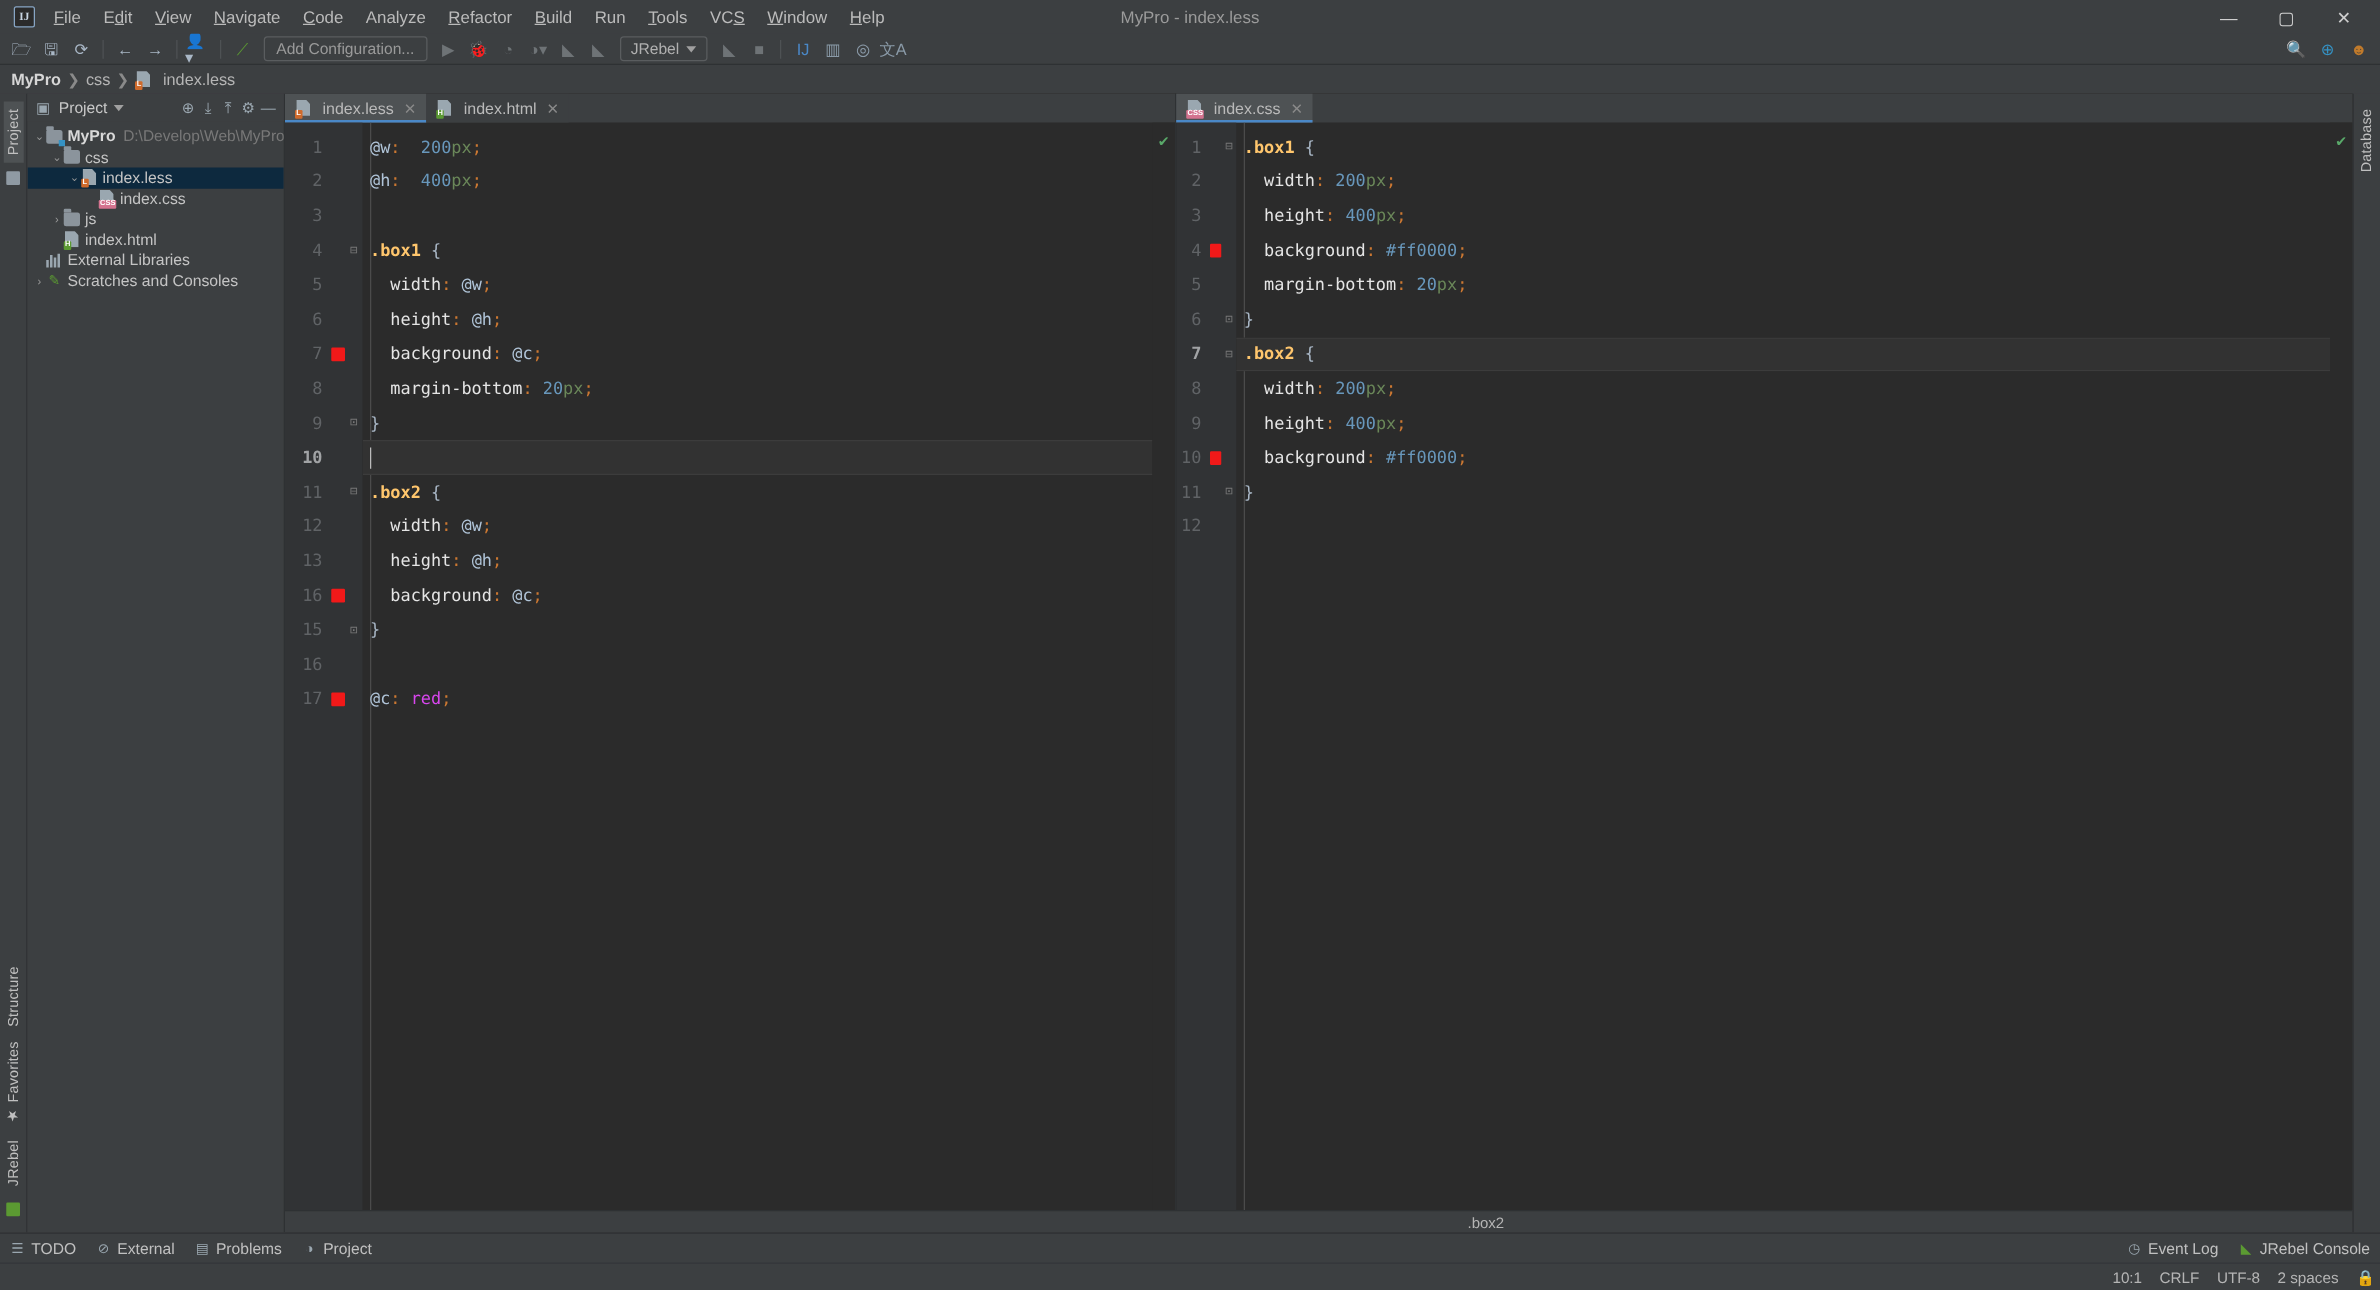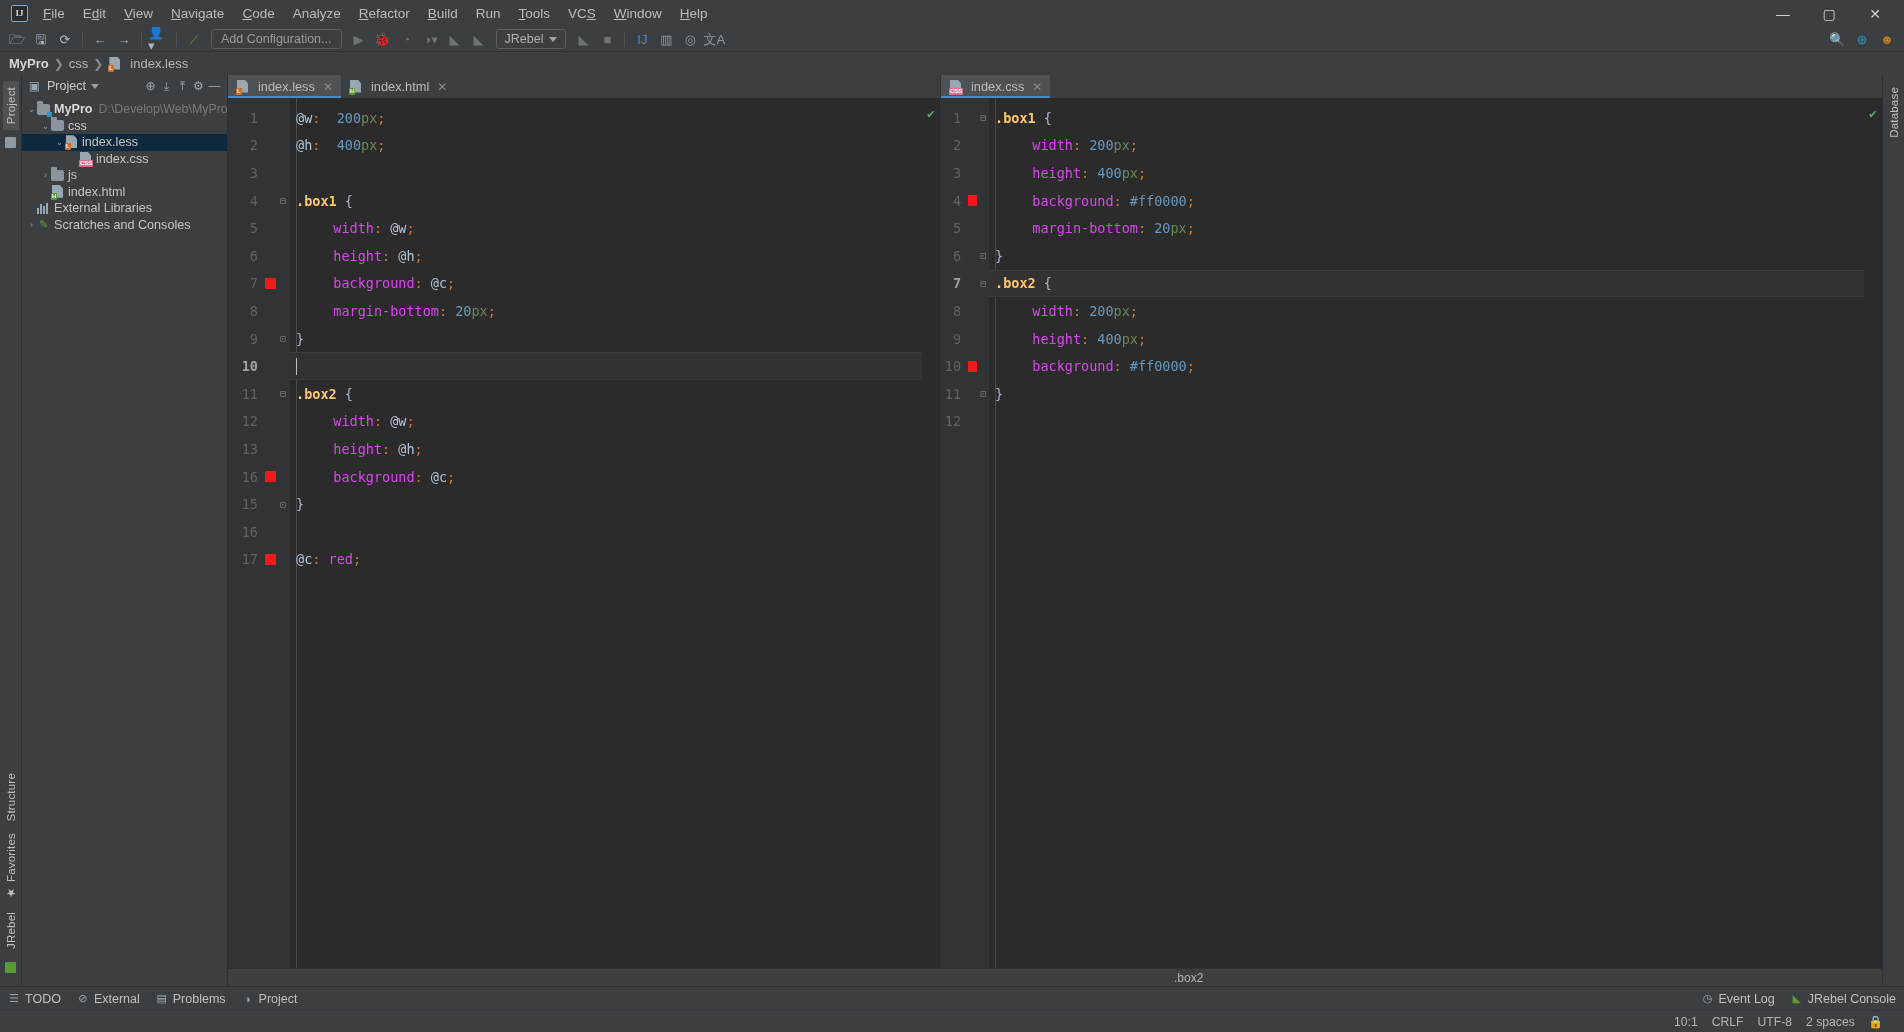--- a/index.html
+++ b/index.html
@@ -174,21 +174,21 @@
   .guide{
     position:absolute; top:0; bottom:0; width:1px; background:#4b4b4b;
   }
   .caretline{ display:inline-block; width:1px; height:17px; background:#bbbbbb; vertical-align:-3px;}
   .t-varl{ color:#b0c4d8; }
   .t-num{ color:#6897bb; }
   .t-unit{ color:#6a8759; }
   .t-punc{ color:#cc7832; }
   .t-sel{ color:#ffc66d; font-weight:bold; }
   .t-brace{ color:#a9b7c6; }
-  .t-prop{ color:#d946ef;padding-left:21px; }
+  .t-prop{ color:#e5e5e5; }
   .t-colorval{ color:#6897bb; }
   .t-kw{ color:#d946ef; }
 
   .mark-col{ flex:0 0 18px; background:#2b2b2b; position:relative; padding-top:6px; }
   .ok-check{ color:#59a869; font-size:13px; text-align:center; margin-top:2px; }
 
   
   .editor-foot{
     height:18px; background:#3c3f41; border-top:1px solid #2e3133; display:flex;
     align-items:center; flex:0 0 18px; font-size:12px; color:#b5b5b5; padding-left:8px;
@@ -206,21 +206,21 @@
     height:24px; background:#3c3f41; border-top:1px solid #2e3133; display:flex;
     align-items:center; padding:0 8px; gap:16px; flex:0 0 24px; font-size:12.5px;
   }
   .bb-item{ display:flex; align-items:center; gap:5px; color:#c0c0c0; }
   .bb-ico{ font-size:11px; color:#9aa7b0; width:12px; text-align:center;}
   .bb-right{ margin-left:auto; display:flex; align-items:center; gap:16px; }
 
   
   .statusbar{
     height:22px; background:#3c3f41; display:flex; align-items:center;
-    padding:0 20px; gap:14px; flex:0 0 22px; font-size:12.2px; color:#b5b5b5;
+    padding:0 4px; gap:14px; flex:0 0 22px; font-size:12.2px; color:#b5b5b5;
     border-top:1px solid #33363a;
   }
   .sb-right{ margin-left:auto; display:flex; align-items:center; gap:14px; }
 </style>
 </head>
 <body>
 
 <div class="app">
 
   <div class="titlebar">
@@ -233,20 +233,21 @@
       <div class="menu-item"><u>C</u>ode</div>
       <div class="menu-item">Analyze</div>
       <div class="menu-item"><u>R</u>efactor</div>
       <div class="menu-item"><u>B</u>uild</div>
       <div class="menu-item">Run</div>
       <div class="menu-item"><u>T</u>ools</div>
       <div class="menu-item">VC<u>S</u></div>
       <div class="menu-item"><u>W</u>indow</div>
       <div class="menu-item"><u>H</u>elp</div>
     </div>
+    <div class="win-title">MyPro - index.less</div>
     <div class="win-ctrls">
       <div class="win-btn">—</div>
       <div class="win-btn">▢</div>
       <div class="win-btn close">✕</div>
     </div>
   </div>
 
   <div class="toolbar">
     <div class="tb">🗁</div>
     <div class="tb">🖫</div>

